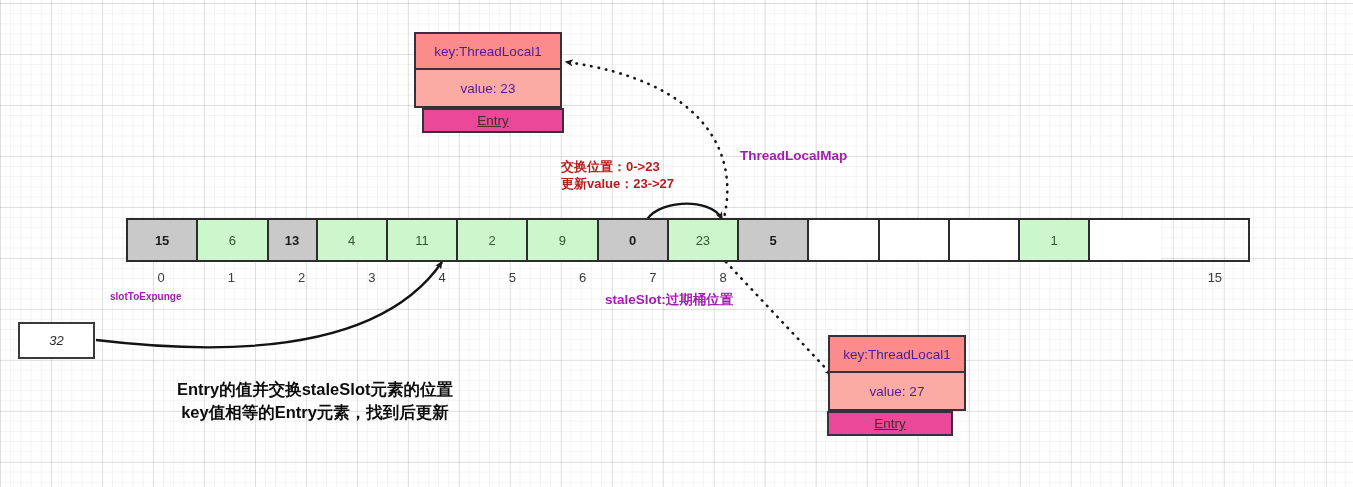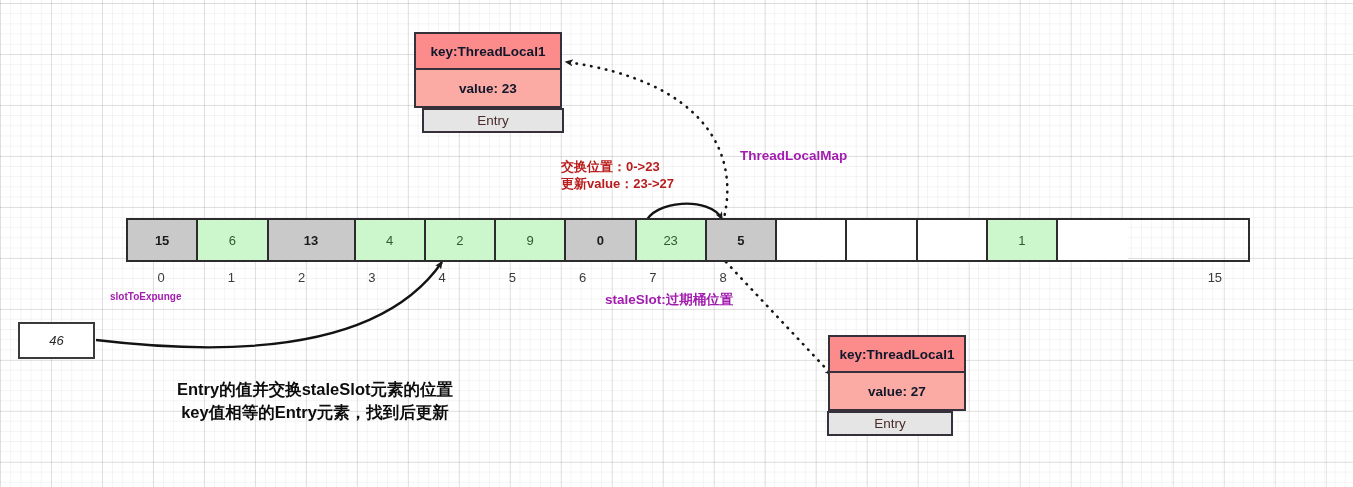--- a/index.html
+++ b/index.html
@@ -17,35 +17,34 @@
   }
   .layer{position:absolute;left:0;top:0;width:1353px;height:487px;}
   svg.layer{pointer-events:none;}
 
   
   .entry-card{position:absolute;}
   .entry-key,.entry-val{
     box-sizing:border-box;
     border:2px solid #36303a;
     text-align:center;
-    color:#0f172a;
+    color:#4c1d95;
     font-size:13.5px;
     display:flex;align-items:center;justify-content:center;
     white-space:nowrap;
-    font-weight:bold;
   }
   .entry-key{background:#fc8b8b;height:38px;}
   .entry-val{background:#fcaaa4;height:38px;border-top:none;}
   .entry-foot{
     box-sizing:border-box;
     border:2px solid #36303a;
-    background:#e5e5e5;
+    background:#ec4899;
     height:25px;
     display:flex;align-items:center;justify-content:center;
-    color:#4a2b2b;font-size:13.5px;
+    color:#4a2b2b;font-size:13.5px;text-decoration:underline;
   }
 
   
   #array{
     position:absolute;
     display:flex;
     box-sizing:border-box;
     border:2px solid #2e2b2e;
   }
   .cell{
@@ -143,22 +142,23 @@
 <div class="lbl" id="label-tlm" style="left:740px;top:148px;">ThreadLocalMap</div>
 
 <div id="swap-note" style="left:561px;top:158px;">
     <div>交换位置：0-&gt;23</div>
     <div>更新value：23-&gt;27</div>
   </div>
 
 <div id="array" style="left:126px;top:218px;width:1124px;height:44px;">
     <div class="cell gray" style="width: 70.25px;">15</div>
     <div class="cell green" style="width: 70.25px;">6</div>
-    <div class="cell gray" style="width: 87px;">13</div>
+    <div class="cell gray" style="width: 49px;">13</div>
     <div class="cell green" style="width: 70.25px;">4</div>
+    <div class="cell green" style="width: 70.25px;">11</div>
     <div class="cell green" style="width: 70.25px;">2</div>
     <div class="cell green" style="width: 70.25px;">9</div>
     <div class="cell gray" style="width: 70.25px;">0</div>
     <div class="cell green" style="width: 70.25px;">23</div>
     <div class="cell gray" style="width: 70.25px;">5</div>
     <div class="cell empty" style="width: 70.25px;"></div>
     <div class="cell empty" style="width: 70.25px;"></div>
     <div class="cell empty" style="width: 70.25px;"></div>
     <div class="cell green" style="width: 70.25px;">1</div>
     <div class="cell empty" style="width: 70.25px;"></div>
@@ -174,18 +174,18 @@
     <div class="idx" style="left: 456.625px;">6</div>
     <div class="idx" style="left: 526.875px;">7</div>
     <div class="idx" style="left: 597.125px;">8</div>
     <div class="idx" style="left: 1088.88px;">15</div>
   </div>
 
 <div class="lbl" id="label-slot-to-expunge" style="left:110px;top:291px;">slotToExpunge</div>
 
 <div class="lbl" id="label-stale-slot" style="left:586px;top:291px;margin-left:19px;">staleSlot:过期桶位置</div>
 
-<div id="value-box" style="left:18px;top:322px;width:77px;height:37px;">46</div>
+<div id="value-box" style="left:18px;top:322px;width:77px;height:37px;">32</div>
 
 <div id="caption" style="left:105px;top:378px;">
     <div>Entry的值并交换staleSlot元素的位置</div>
     <div>key值相等的Entry元素，找到后更新</div>
   </div>
 
 </body></html>

